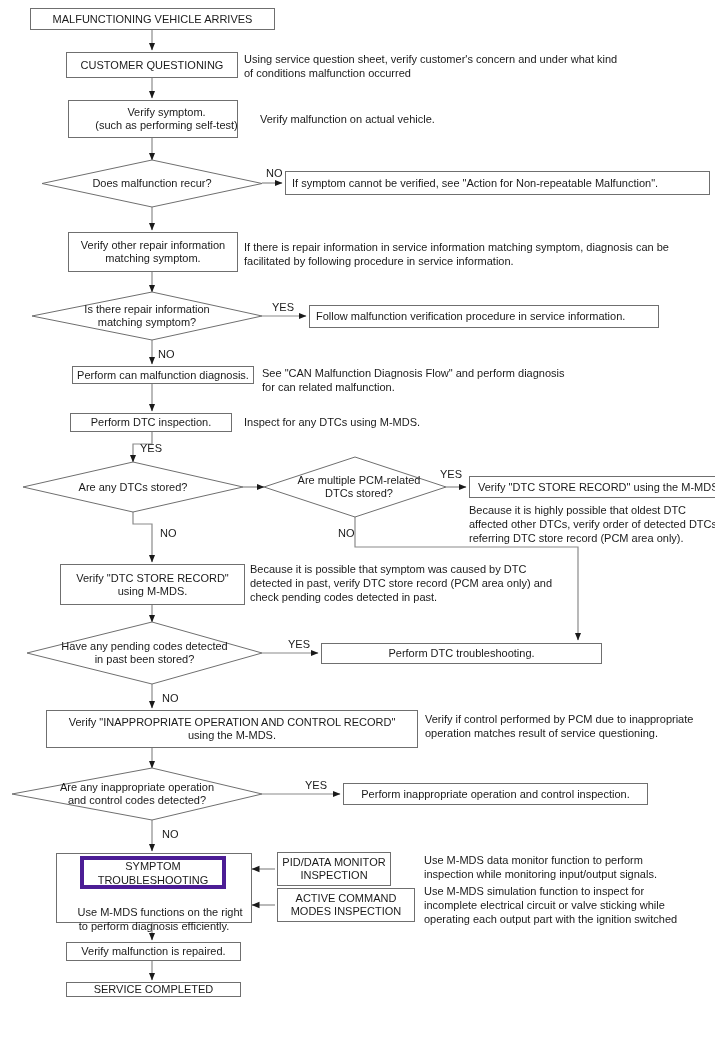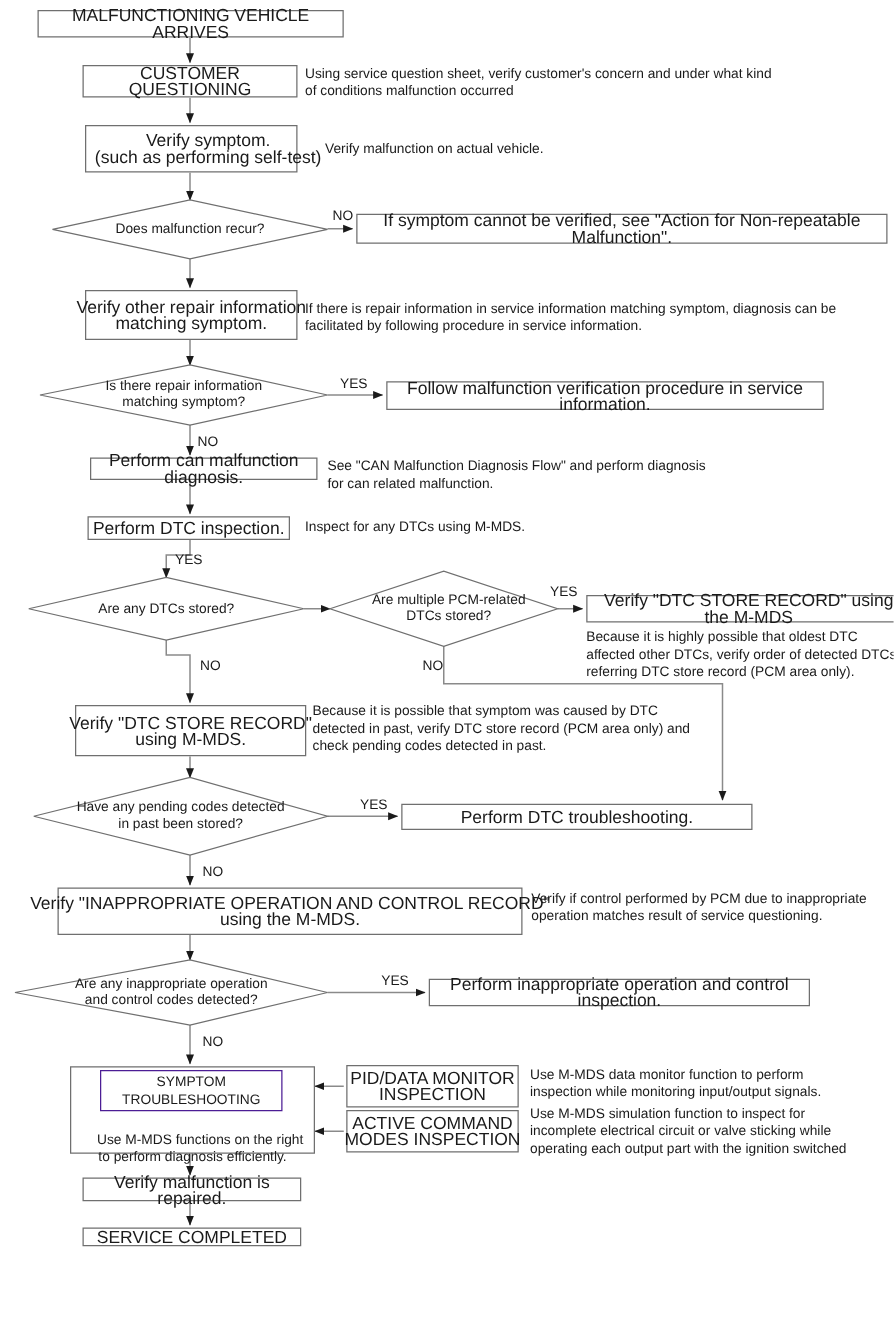--- a/index.html
+++ b/index.html
@@ -25,21 +25,21 @@
     pointer-events: none;
   }
   .node {
     position: absolute;
     box-sizing: border-box;
     display: flex;
     align-items: center;
     justify-content: center;
     text-align: center;
     line-height: 13px;
-    font-size: 14px;
+    font-size: 11px;
     z-index: 3;
   }
   .box {
     border: 1px solid #6f6f6f;
     background: #ffffff;
   }
   .diamond-wrap {
     position: absolute;
     z-index: 2;
   }
@@ -74,21 +74,21 @@
   }
   .stbox {
     position: absolute;
     border: 1px solid #6f6f6f;
     background: #ffffff;
     box-sizing: border-box;
     z-index: 3;
   }
   .st-inner {
     position: absolute;
-    border: 1px solid #4c1d95;
+    border: 4px solid #4c1d95;
     background: #ffffff;
     box-sizing: border-box;
     display: flex;
     align-items: center;
     justify-content: center;
     text-align: center;
     font-size: 11px;
     line-height: 14px;
     z-index: 4;
   }
@@ -238,21 +238,21 @@
   <div class="stbox" style="left:56px; top:853px; width:196px; height:70px;"></div>
   <div class="st-inner" style="left:80px; top:856px; width:146px; height:33px; white-space:pre;">
     <span>SYMPTOM
 TROUBLESHOOTING</span>
   </div>
   <div class="st-sub" style="left:58px; top:891px; width:192px; white-space:pre;">
     <span>Use M-MDS functions on the right
 to perform diagnosis efficiently.</span>
   </div>
 
-  <div class="node box" style="left:277px; top:852px; width:138px; height:34px; white-space:pre;">
+  <div class="node box" style="left:277px; top:852px; width:114px; height:34px; white-space:pre;">
     <span>PID/DATA MONITOR
 INSPECTION</span>
   </div>
 
   <div class="node box" style="left:277px; top:888px; width:138px; height:34px; white-space:pre;">
     <span>ACTIVE COMMAND
 MODES INSPECTION</span>
   </div>
 
   <div class="node box" style="left:66px; top:942px; width:175px; height:19px;">

